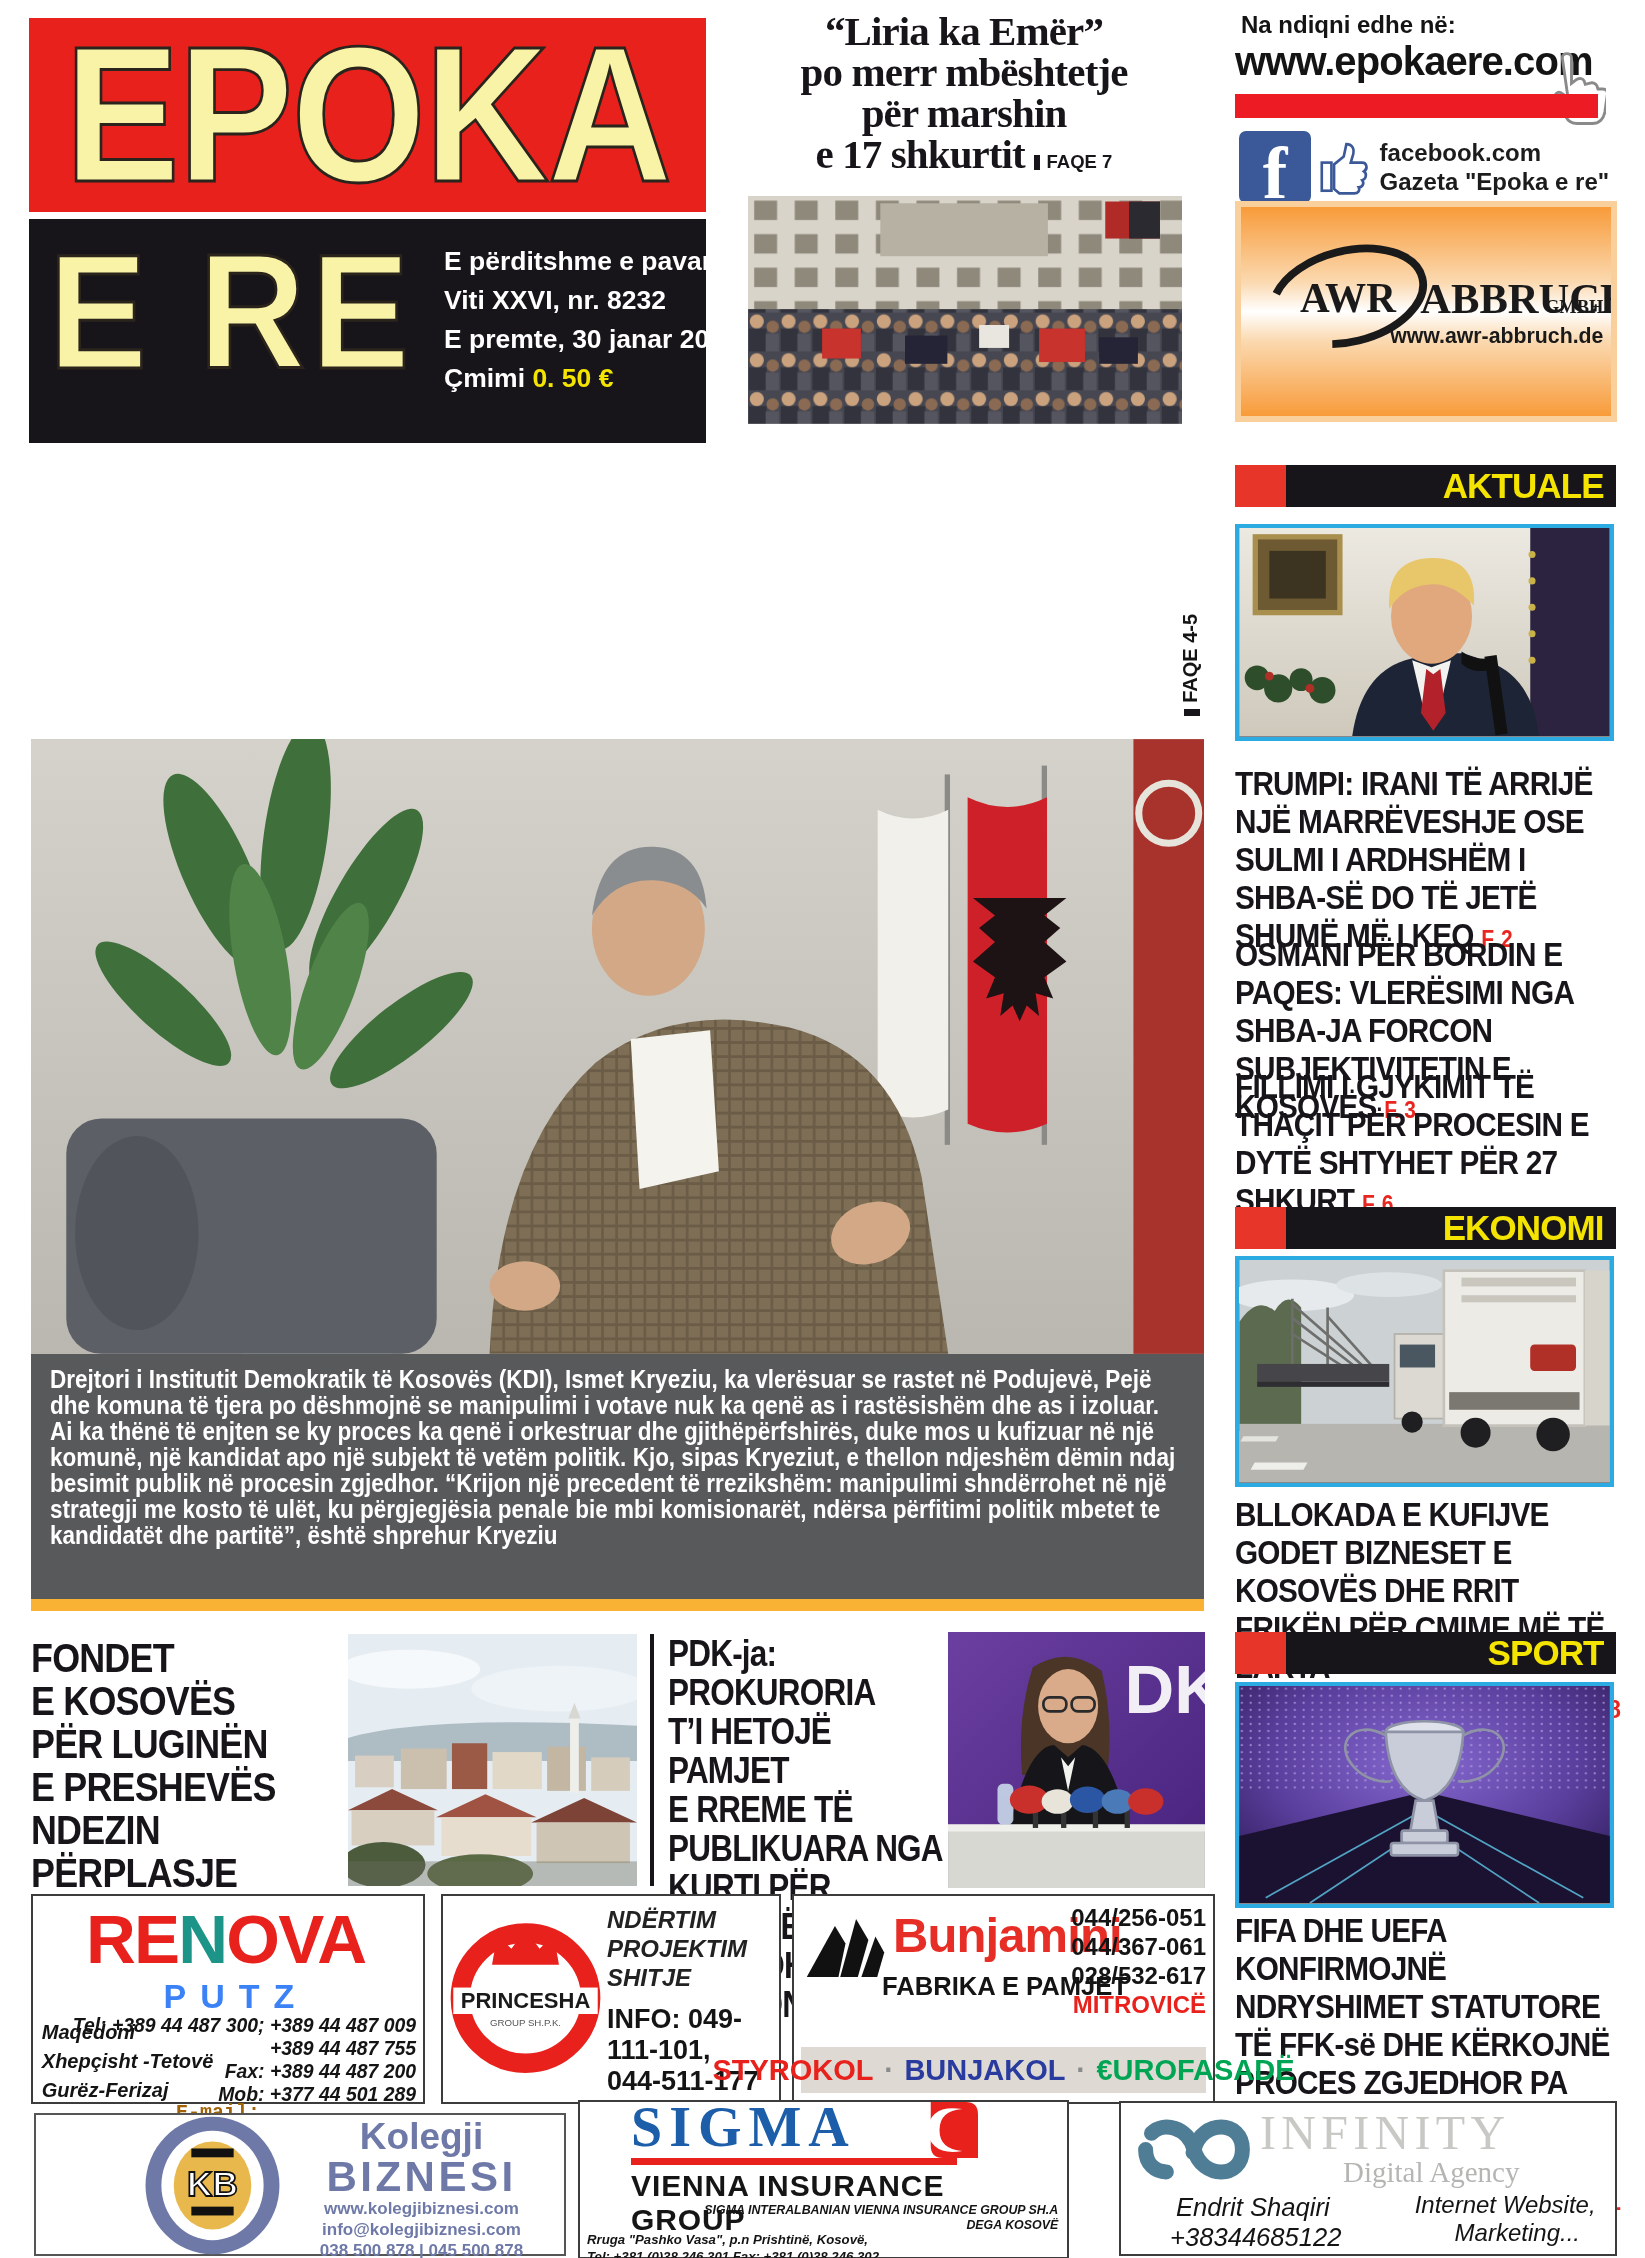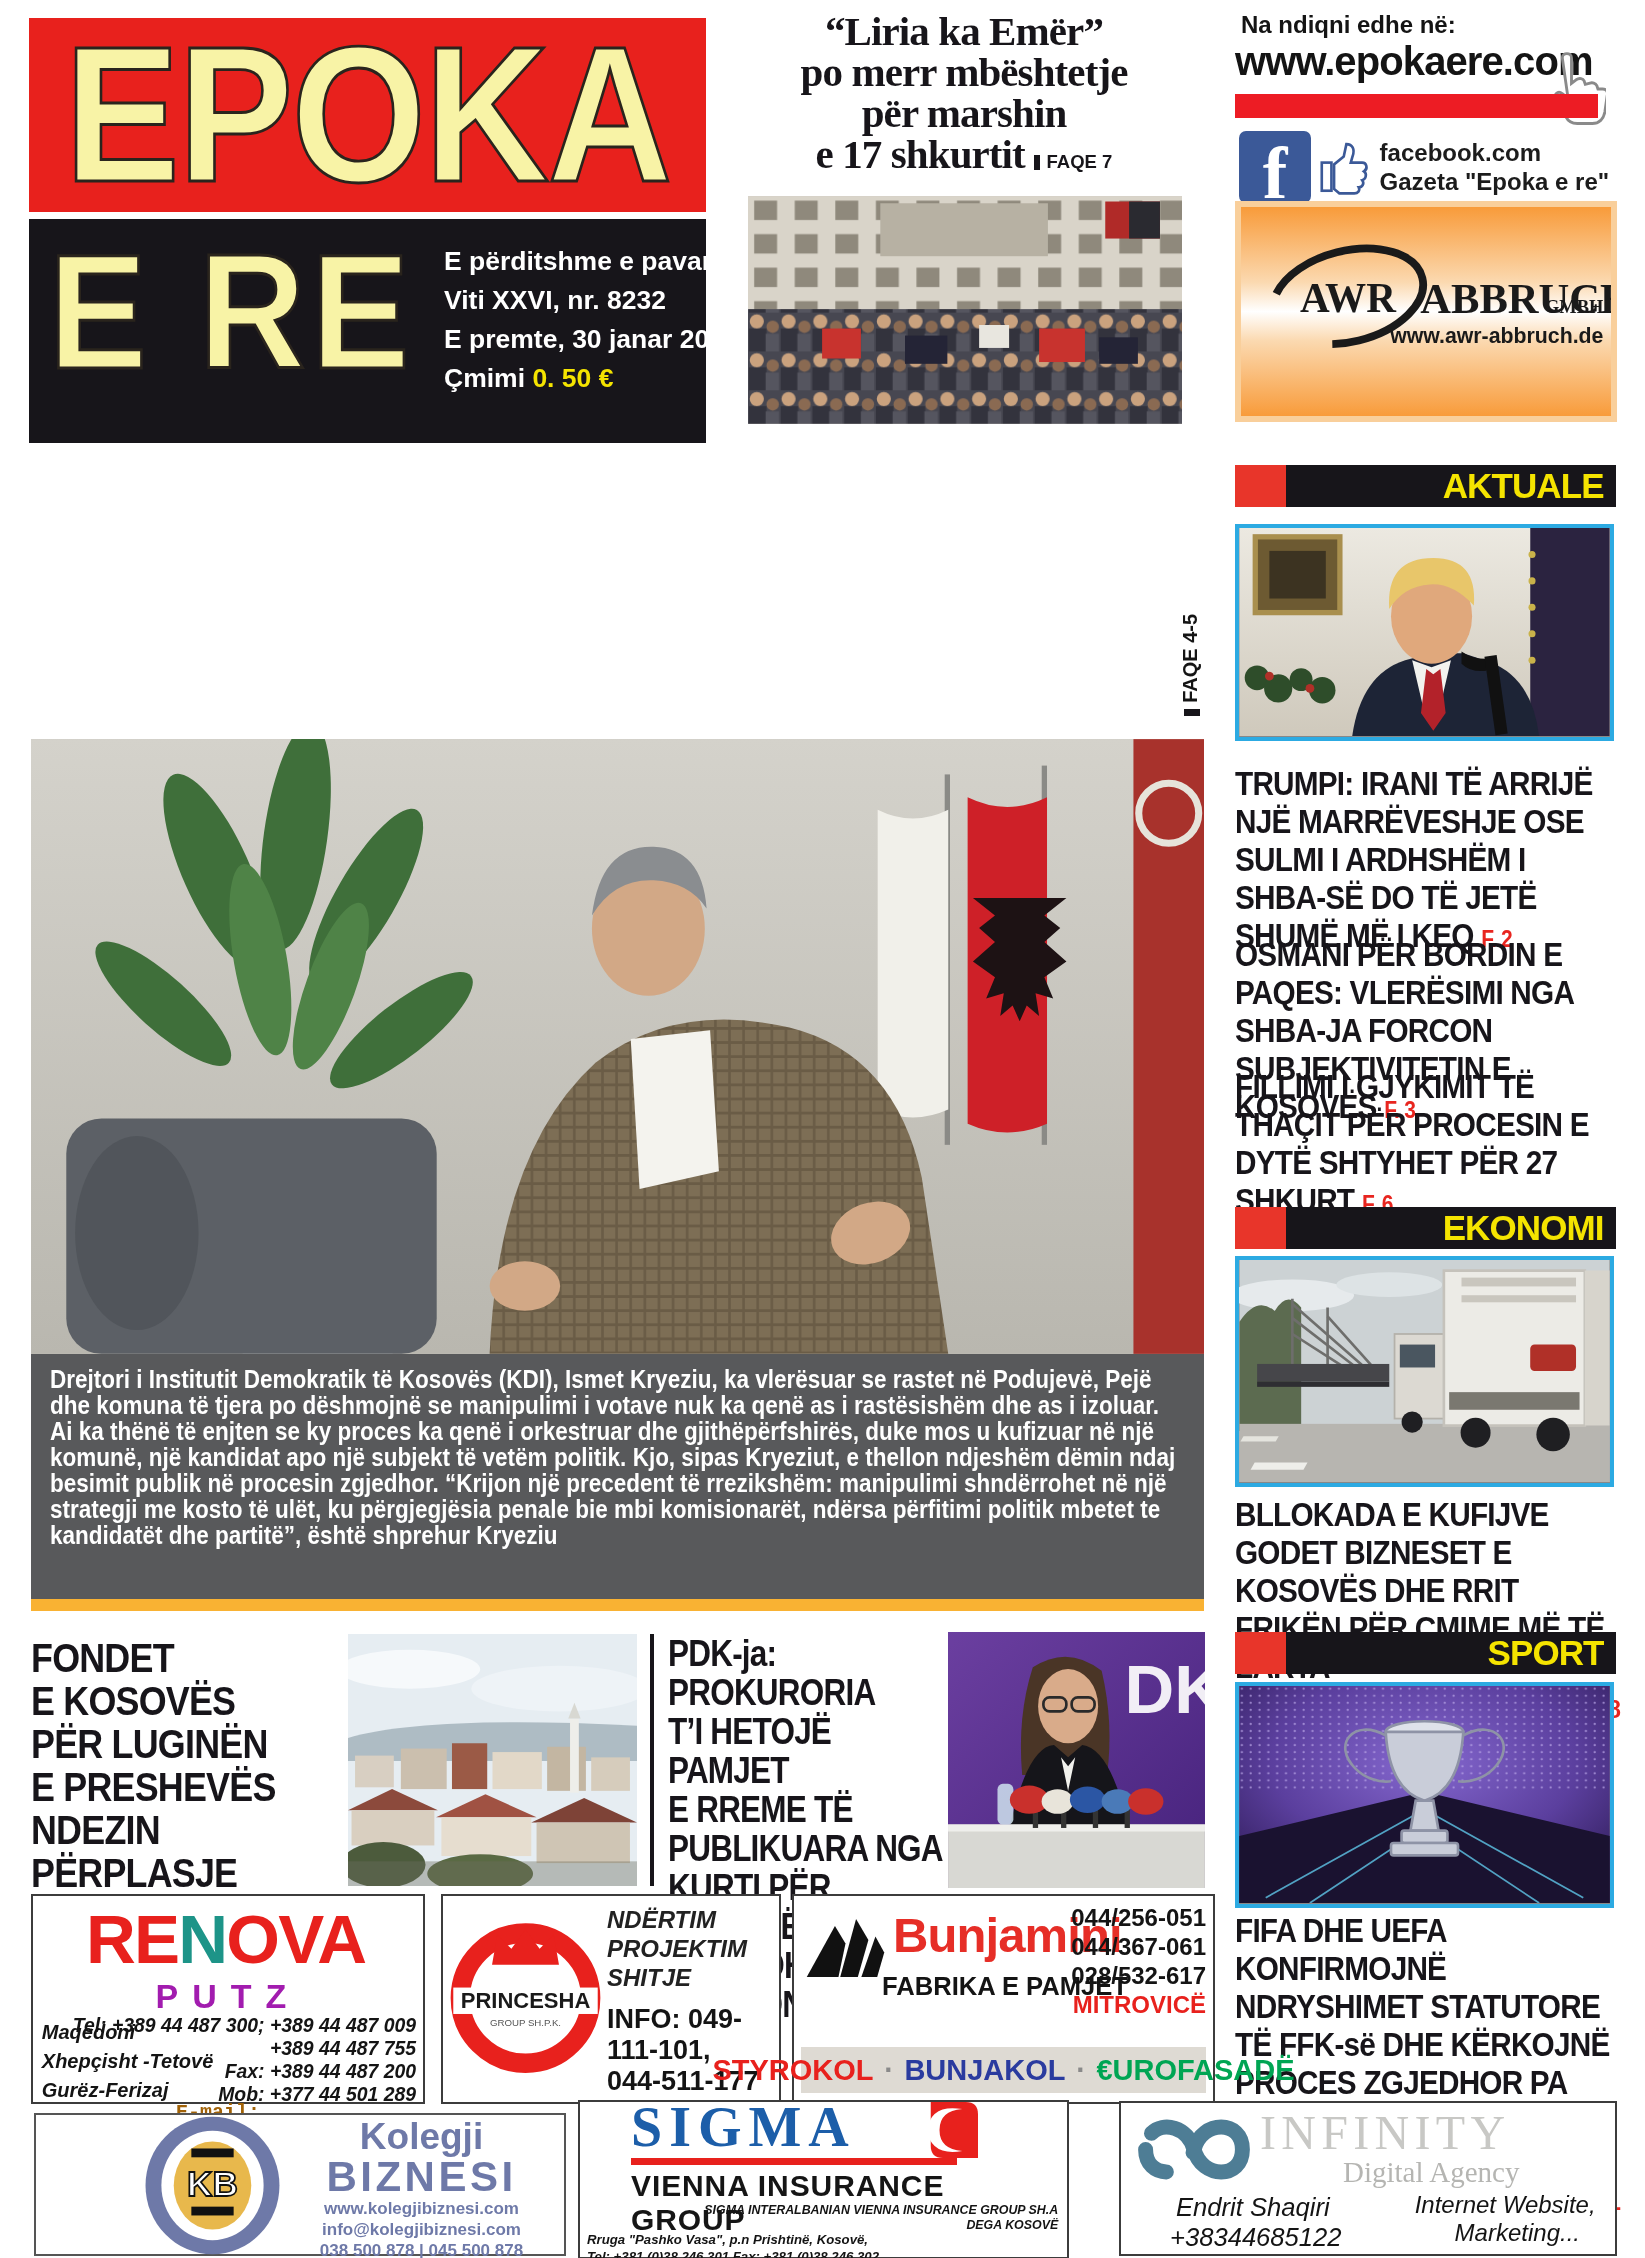--- a/index.html
+++ b/index.html
@@ -69,21 +69,21 @@
   .story{left:1235px;width:385px;}
   .story .c875{font-size:34px;line-height:38px;letter-spacing:-0.9px;font-weight:bold;color:#17151a;}
   .story .ref{font-size:24px;margin-left:8.8px;}
   .story .ref-line{text-align:right;margin-top:5.3px;font-size:26.5px;}
   
   .adbox{border:2.6px solid #3c3c3c;box-sizing:border-box;background:#fff;}
   #ad-renova{left:31px;top:1894px;width:394px;height:210px;}
   #renova-brand{left:53px;top:3.5px;font-size:69px;font-weight:bold;letter-spacing:-1.8px;}
   #renova-brand .re,#renova-brand .ova{color:#e8211d;}
   #renova-brand .n{color:#1d9488;}
-  #renova-putz{left:0;top:81px;width:100%;text-align:center;font-size:34px;font-weight:bold;letter-spacing:14px;color:#a21caf;}
+  #renova-putz{left:0;top:81px;width:100%;text-align:center;font-size:34px;font-weight:bold;letter-spacing:14px;color:#3b82f6;padding-left:8px;}
   #renova-loc{left:8.8px;top:122px;font-style:italic;font-weight:bold;font-size:20px;line-height:29px;}
   #renova-mail{left:143px;top:173px;font-family:"Liberation Mono",monospace;font-weight:bold;font-size:20px;color:#a16207;margin-top:32px;}
   #renova-tel{right:7px;top:118px;text-align:right;font-style:italic;font-weight:bold;font-size:19.4px;line-height:23px;}
   #ad-princesha{left:441px;top:1894px;width:340px;height:210px;}
   #pr-col{left:164px;top:8.8px;width:169px;}
   .pr-svc{font-style:italic;font-size:24px;line-height:29px;color:#222;font-weight:bold;}
   #pr-info{margin-top:12.4px;font-weight:bold;font-size:27px;line-height:31px;}
   #pr-site{margin-top:8.8px;font-family:"Liberation Serif",serif;font-style:italic;font-size:18.5px;}
   #ad-bunjamini{left:792px;top:1894px;width:423px;height:210px;}
   #bu-brand{left:99px;top:10.6px;font-size:49px;font-weight:bold;color:#e62e27;letter-spacing:-0.9px;}

